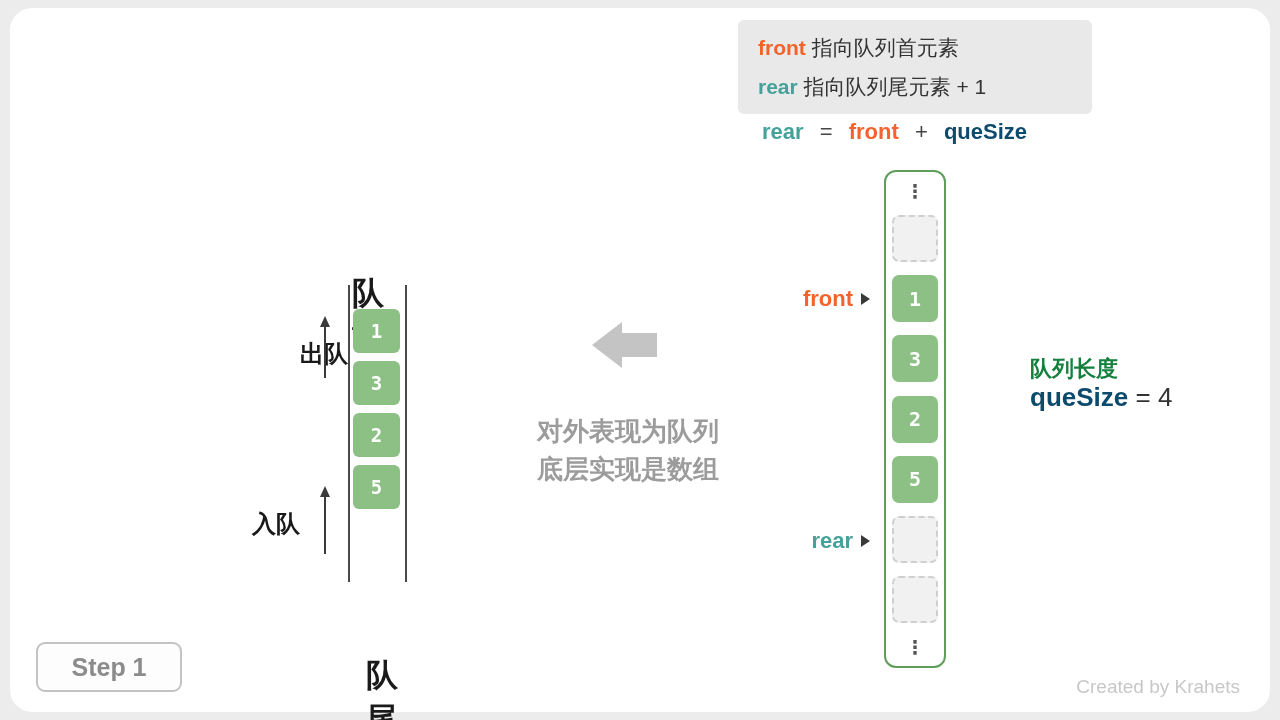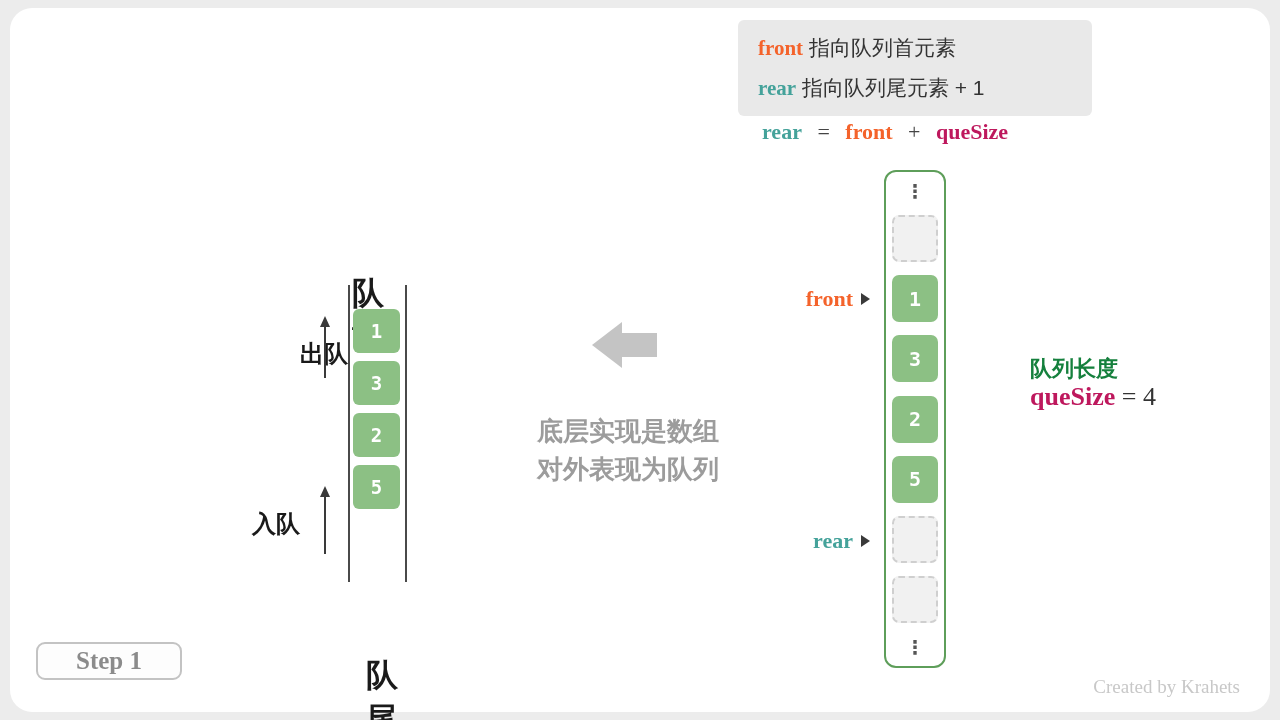--- a/index.html
+++ b/index.html
@@ -8,25 +8,25 @@
     background:#ececec;
     font-family:"Liberation Sans","DejaVu Sans",sans-serif;
     overflow:hidden;
   }
   .stage{position:relative;width:1280px;height:720px;}
   .card{
     position:absolute;left:10px;top:8px;right:10px;bottom:8px;
     background:#ffffff;border-radius:22px;
   }
   .abs{position:absolute;}
-  .mono{font-family:Liberation Serif, serif;}
+  .mono{font-family:Liberation Sans, sans-serif;}
   .bold{font-weight:bold;}
   .c-orange{color:#F4632B;}
   .c-teal{color:#44A29A;}
-  .c-blue{color:#be185d;}
+  .c-blue{color:#0c4a6e;}
 
   
   .legend{
     left:738px;top:20px;width:314px;
     background:#e9e9e9;border-radius:6px;
     padding:8px 20px;
     font-size:21px;line-height:39px;color:#333;
   }
 
   
@@ -94,21 +94,21 @@
   .big-arrow .bar{
     position:absolute;left:29px;top:11px;width:36px;height:24px;background:#c4c4c4;
   }
   .center-text{
     left:498px;top:412px;width:260px;text-align:center;
     font-size:26px;font-weight:bold;color:#9c9c9c;line-height:38px;
   }
 
   
   .step-badge{
-    left:36px;top:642px;width:146px;height:38px;box-sizing:border-box;
+    left:36px;top:642px;width:146px;height:50px;box-sizing:border-box;
     background:#fdfdfd;border:2px solid #c3c3c3;border-radius:9px;
     display:flex;align-items:center;justify-content:center;
     font-size:25px;color:#8b8b8b;
   }
 
   
   .credit{right:40px;top:676px;font-size:19px;color:#c8c8c8;}
 </style>
 </head>
 <body>
@@ -155,22 +155,22 @@
   <svg class="abs" style="left:318px;top:486px;" width="14" height="70">
     <line x1="7" y1="68" x2="7" y2="8" stroke="#3a3a3a" stroke-width="2"></line>
     <polygon points="7,0 2,11 12,11" fill="#3a3a3a"></polygon>
   </svg>
 
   <div class="abs big-arrow">
     <div class="tri"></div>
     <div class="bar"></div>
   </div>
   <div class="abs center-text">
+    <div>对外表现为队列</div>
     <div>底层实现是数组</div>
-    <div>对外表现为队列</div>
   </div>
 
   <div class="abs array">
     <div class="a-ellipsis">⋮</div>
     <div class="a-cell a-empty"></div>
     <div class="a-cell a-val">1</div>
     <div class="a-cell a-val">3</div>
     <div class="a-cell a-val">2</div>
     <div class="a-cell a-val">5</div>
     <div class="a-cell a-empty"></div>

